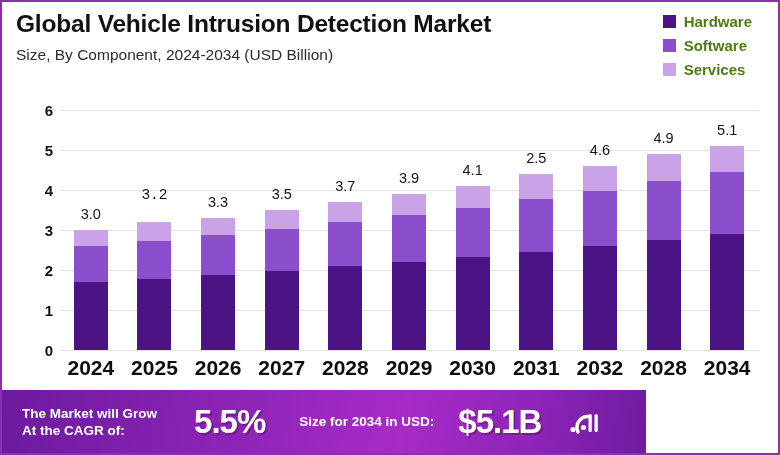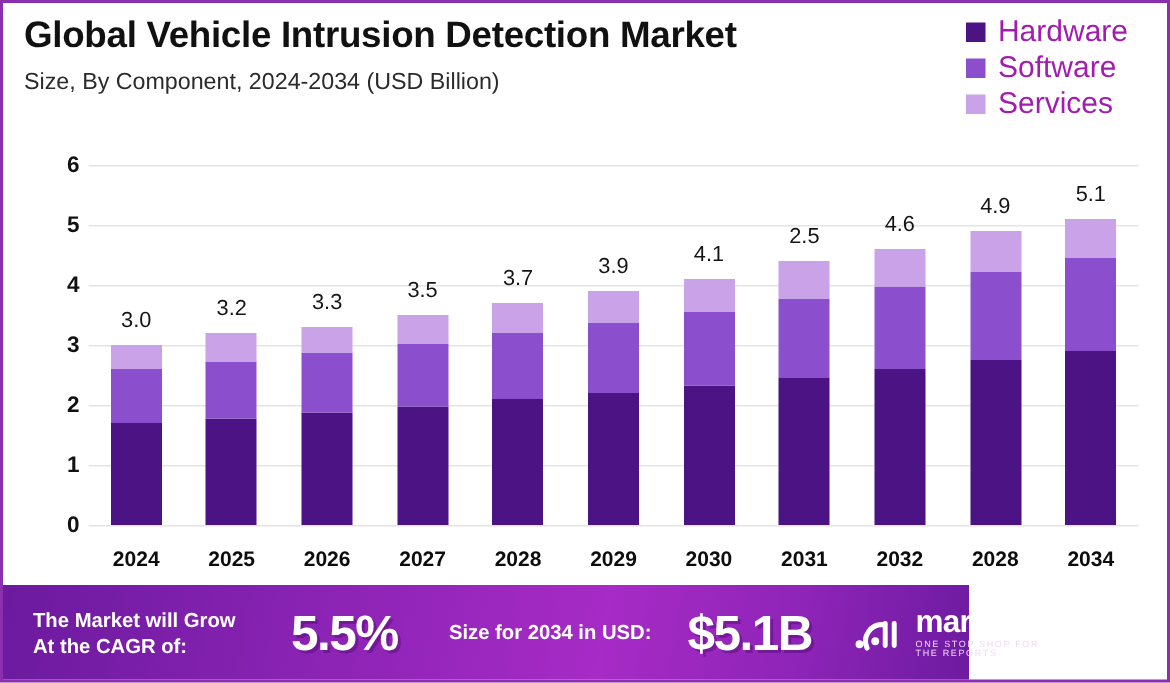--- a/index.html
+++ b/index.html
@@ -26,21 +26,21 @@
   }
   #subtitle{
     position:absolute;left:14px;top:44px;
     font-size:15.5px;color:#2b2b2b;white-space:nowrap;
   }
 
   
   #legend{position:absolute;right:26px;top:8px;}
   .legend-row{display:flex;align-items:center;height:22px;margin-bottom:2px;}
   .legend-swatch{width:13px;height:13px;margin-right:8px;flex:0 0 auto;}
-  .legend-label{font-size:20px;color:#a21caf;white-space:nowrap;}
+  .legend-label{font-size:15px;color:#4d7c0f;white-space:nowrap;font-weight:bold;}
 
   
   #plot{position:absolute;left:0;top:88px;width:776px;height:300px;}
   .gridline{
     position:absolute;left:57px;width:700px;height:1px;
     background:#e4e4e6;
   }
   .ytick{
     position:absolute;width:26px;text-align:right;left:25px;
     font-size:15px;font-weight:bold;color:#111111;
@@ -51,21 +51,21 @@
   .seg{position:absolute;left:0;width:100%;}
   .seg.hw{background:#4b1384;}
   .seg.sw{background:#8b4fce;}
   .seg.sv{background:#c9a2e8;}
   .bar-total{
     position:absolute;left:50%;transform:translateX(-50%);
     font-size:14.5px;color:#141414;white-space:nowrap;
   }
   .xtick{
     position:absolute;bottom:10px;left:50%;transform:translateX(-50%);
-    font-size:14px;font-weight:bold;color:#0d0d0d;white-space:nowrap;text-align:right;
+    font-size:21px;font-weight:bold;color:#0d0d0d;white-space:nowrap;text-align:right;
   }
 
   
   #banner{
     position:absolute;left:0;bottom:0;width:644px;height:63px;
     background:linear-gradient(100deg,#6b1a9e 0%,#8a23b4 32%,#a72bc6 62%,#8e24b8 82%,#6d1ba0 100%);
     display:flex;align-items:center;
   }
   .banner-text{
     color:#ffffff;font-size:13.5px;font-weight:bold;line-height:17px;
@@ -134,21 +134,21 @@
           <div class="seg sw" style="height: 36px; bottom: 68px; background: rgb(139, 79, 206);"></div>
           <div class="seg sv" style="height: 16px; bottom: 104px; background: rgb(201, 162, 232);"></div>
         </div>
         <div class="bar-total" style="left: 31.8182px; bottom: 168px;">3.0</div>
         <div class="xtick" style="left: 31.8182px;">2024</div>
         <div class="bar-group" style="left: 78.4545px; width: 34px; height: 128px;">
           <div class="seg hw" style="height: 71.2px; bottom: 0px; background: rgb(75, 19, 132);"></div>
           <div class="seg sw" style="height: 38px; bottom: 71.2px; background: rgb(139, 79, 206);"></div>
           <div class="seg sv" style="height: 18.8px; bottom: 109.2px; background: rgb(201, 162, 232);"></div>
         </div>
-        <div class="bar-total" style="left: 95.4545px; bottom: 176px;">3.2</div>
+        <div class="bar-total" style="left: 95.4545px; bottom: 187px; font-family: Liberation Mono, monospace;">3.2</div>
         <div class="xtick" style="left: 95.4545px;">2025</div>
         <div class="bar-group" style="left: 142.091px; width: 34px; height: 132px;">
           <div class="seg hw" style="height: 74.8px; bottom: 0px; background: rgb(75, 19, 132);"></div>
           <div class="seg sw" style="height: 40px; bottom: 74.8px; background: rgb(139, 79, 206);"></div>
           <div class="seg sv" style="height: 17.2px; bottom: 114.8px; background: rgb(201, 162, 232);"></div>
         </div>
         <div class="bar-total" style="left: 159.091px; bottom: 180px;">3.3</div>
         <div class="xtick" style="left: 159.091px;">2026</div>
         <div class="bar-group" style="left: 205.727px; width: 34px; height: 140px;">
           <div class="seg hw" style="height: 79.2px; bottom: 0px; background: rgb(75, 19, 132);"></div>
@@ -222,19 +222,15 @@
     <div id="fore-value" class="banner-big">$5.1B</div>
 
     <div id="logo">
       <svg id="logo-mark" viewBox="0 0 34 26">
         <circle cx="4" cy="20.5" r="2.6" fill="#ffffff"></circle>
         <path d="M9 23 A11 11 0 0 1 20 7.5" stroke="#ffffff" stroke-width="3.4" fill="none" stroke-linecap="round"></path>
         <rect x="19.5" y="5" width="3.3" height="18" rx="1.6" fill="#ffffff"></rect>
         <rect x="25.5" y="5" width="3.3" height="18" rx="1.6" fill="#ffffff"></rect>
         <circle cx="14.5" cy="18.5" r="2.6" fill="#ffffff"></circle>
       </svg>
-      <div>
-        <div id="logo-wordmark">market.us</div>
-        <div id="logo-tagline">ONE STOP SHOP FOR THE REPORTS</div>
-      </div>
     </div>
   </div>
 </div>
 
 </body></html>

